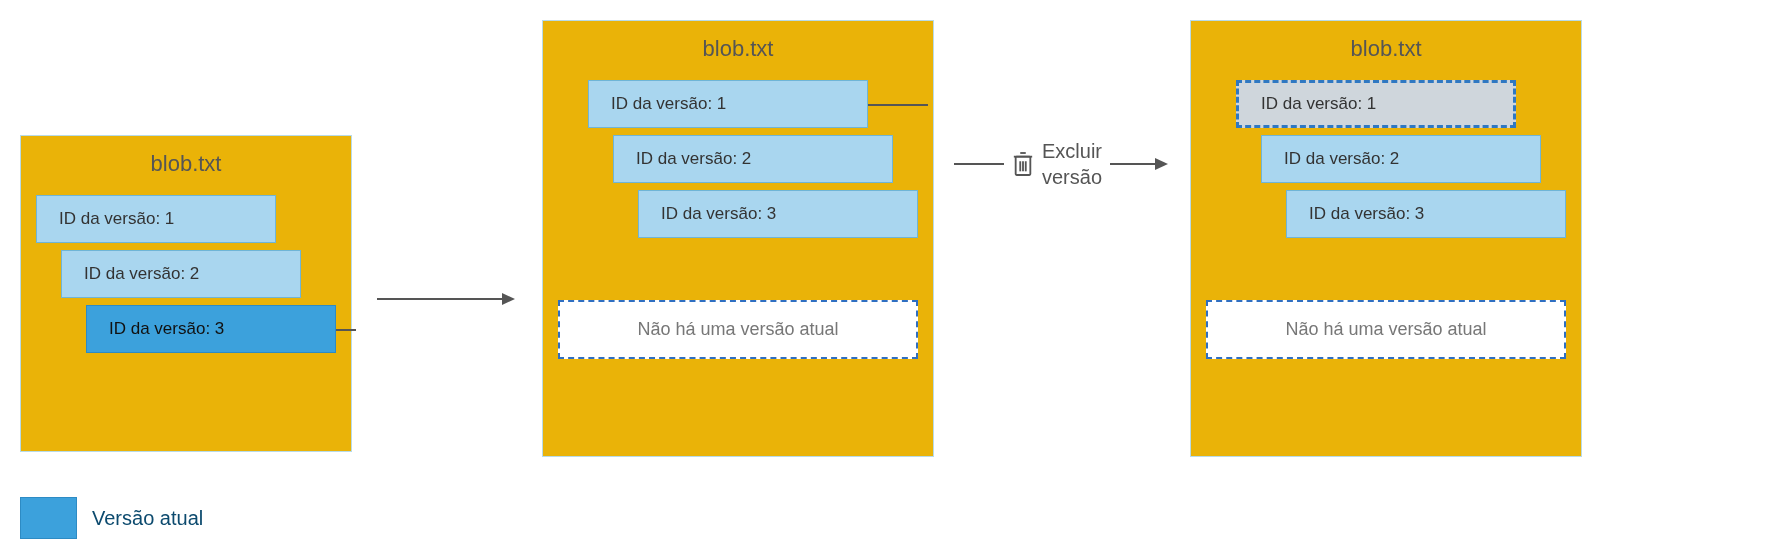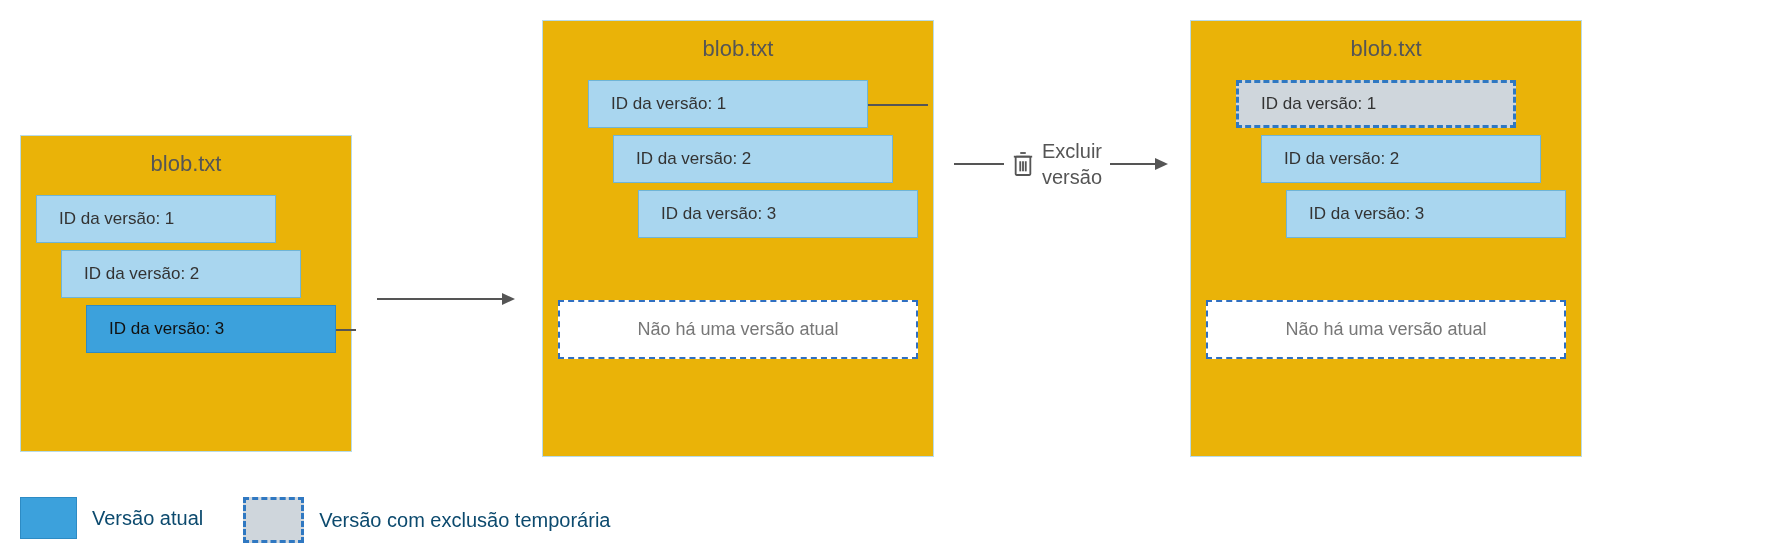--- a/index.html
+++ b/index.html
@@ -201,17 +201,13 @@
     <div class="no-current">Não há uma versão atual</div>
   </div>
 
 </div>
 
 <div class="legend">
   <div class="legend-item">
     <span class="swatch current"></span>
     <span>Versão atual</span>
   </div>
-  <div class="legend-item">
-    <span class="swatch softdel"></span>
-    <span>Versão com exclusão temporária</span>
-  </div>
 </div>
 
 </body></html>

